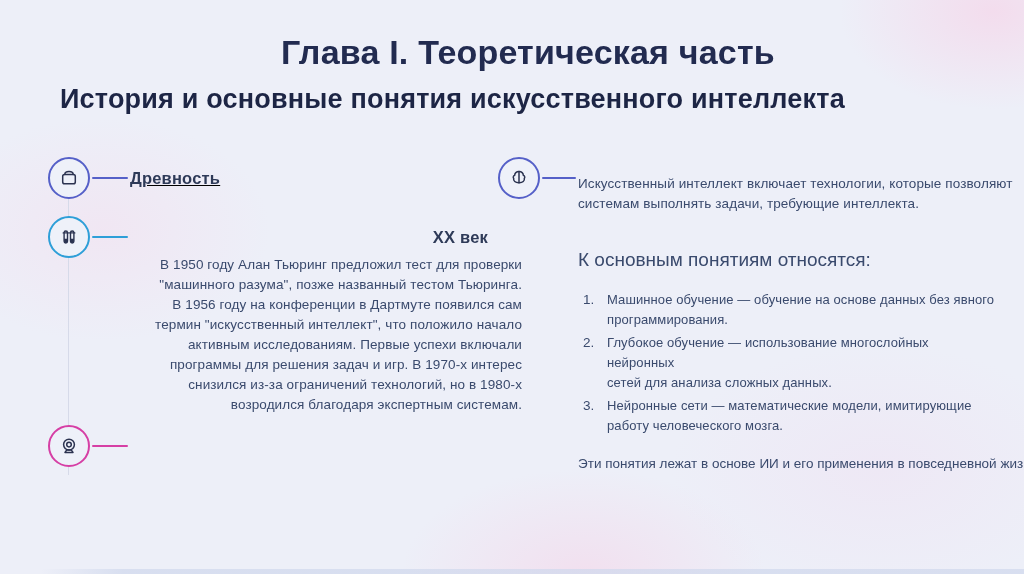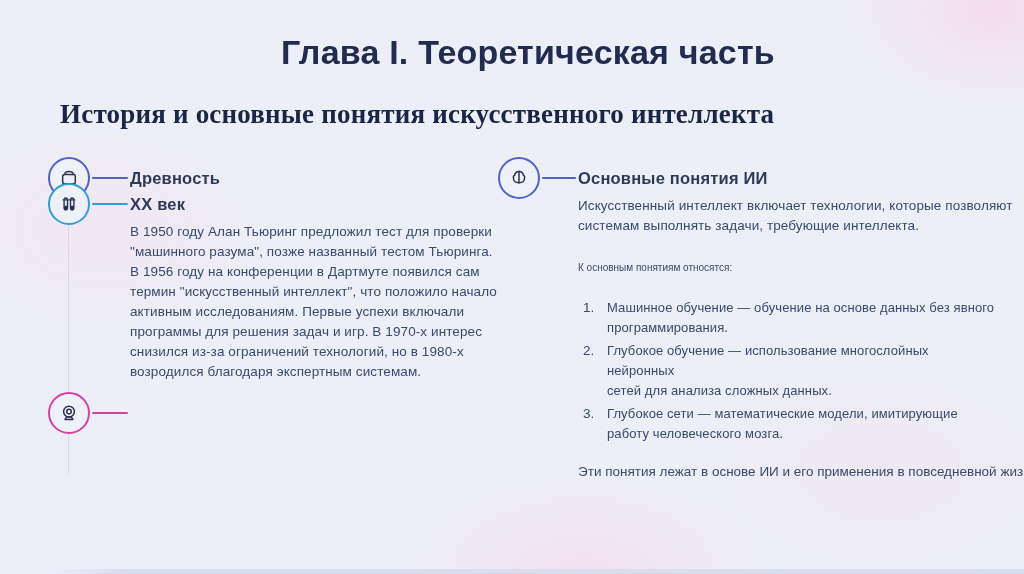--- a/index.html
+++ b/index.html
@@ -19,53 +19,53 @@
   }
   .bottom-edge{
     position:absolute;left:0;right:0;bottom:0;height:5px;
     background:linear-gradient(to right, rgba(213,220,238,0) 4%, rgba(209,217,237,0.75) 12%, rgba(209,217,237,0.75));
   }
   .title{
     position:absolute;top:33px;left:16px;width:1024px;text-align:center;
     font-size:34px;font-weight:700;color:#222b50;letter-spacing:0.2px;
   }
   .subtitle{
-    position:absolute;top:99px;left:60px;
-    font-size:27px;font-weight:700;color:#1d2545;letter-spacing:0.2px;font-family:Liberation Serif, serif;
+    position:absolute;top:84px;left:60px;
+    font-size:27px;font-weight:700;color:#1d2545;letter-spacing:0.2px;
   }
   .col-left{position:absolute;left:48px;top:167px;width:440px;}
   .col-right{position:absolute;left:498px;top:167px;width:500px;}
   .v-line{
     position:absolute;left:20px;top:22px;height:286px;width:1px;
     background:#d6dae9;z-index:0;
   }
   .t-item{position:relative;padding-left:82px;z-index:1;}
-  .t-item-1{margin-bottom:4px;}
-  .t-item-2{margin-bottom:20px;}
+  .t-item-1{margin-bottom:37px;text-decoration:underline;}
+  .t-item-2{margin-bottom:20px;text-align:right;}
   .icon-circle{
     position:absolute;left:0;top:-10px;width:42px;height:42px;
     border:2px solid #5560c8;border-radius:50%;box-sizing:border-box;
     background:#eef1f9;display:flex;align-items:center;justify-content:center;
     z-index:2;
   }
   .connector{
     position:absolute;left:44px;top:10px;width:36px;height:2px;
     background:#5560c8;border-radius:1px;
   }
   .c-connector{width:34px;}
   .t-heading{
     font-size:16.5px;font-weight:700;color:#2e3a58;line-height:22px;letter-spacing:0.2px;
   }
   .body-text{
     margin-top:7px;font-size:13.5px;color:#3a4a6d;line-height:20px;
     white-space:pre-line;letter-spacing:0.1px;
   }
   .c-head{position:relative;padding-left:80px;}
   .c-content{margin-left:80px;}
-  .list-intro{margin-top:22px;font-size:10px;color:#3a4a6d;line-height:20px;}
+  .list-intro{margin-top:36px;font-size:19px;color:#3a4a6d;line-height:20px;}
   .num-list{margin-top:20px;}
   .num-item{display:flex;margin-bottom:3px;}
   .num-item .num{
     flex:0 0 24px;padding-left:5px;box-sizing:content-box;
     font-size:13.5px;color:#3a4a6d;line-height:20px;
   }
   .num-item .txt{
     flex:1;font-size:13px;color:#3a4a6d;line-height:20px;white-space:pre-line;letter-spacing:0.1px;
   }
   .outro{margin-top:18px;font-size:13.5px;color:#3a4a6d;line-height:20px;white-space:nowrap;}
@@ -138,42 +138,41 @@
     <div class="c-head">
       <div class="icon-circle" style="border-color: rgb(85, 96, 200);">
         <span>
           <svg width="22" height="22" viewBox="0 0 22 22" fill="none" stroke="#2b3350" stroke-width="1.5" stroke-linecap="round" stroke-linejoin="round">
             <path d="M11 4.6 C8.4 4.6 6.6 6.2 6.7 8.2 C5.3 8.7 4.8 10.4 5.7 11.5 C5.1 13.8 7.3 15.9 11 15.8 C14.7 15.9 16.9 13.8 16.3 11.5 C17.2 10.4 16.7 8.7 15.3 8.2 C15.4 6.2 13.6 4.6 11 4.6 Z"></path>
             <line x1="11" y1="4.6" x2="11" y2="15.8"></line>
           </svg>
         </span>
       </div>
       <div class="connector c-connector" style="background-color: rgb(85, 96, 200);"></div>
-      <div class="t-heading">Основные понятия ИИ</div>
     </div>
 
     <div class="c-content">
       <div class="body-text" style="width:460px">Искусственный интеллект включает технологии, которые позволяют
 системам выполнять задачи, требующие интеллекта.</div>
       <div class="list-intro">К основным понятиям относятся:</div>
 
       <div class="num-list">
         <div class="num-item">
           <span class="num">1.</span>
           <span class="txt">Машинное обучение — обучение на основе данных без явного
 программирования.</span>
         </div>
         <div class="num-item">
           <span class="num">2.</span>
           <span class="txt">Глубокое обучение — использование многослойных нейронных
 сетей для анализа сложных данных.</span>
         </div>
         <div class="num-item">
           <span class="num">3.</span>
-          <span class="txt">Глубокое сети — математические модели, имитирующие
+          <span class="txt">Нейронные сети — математические модели, имитирующие
 работу человеческого мозга.</span>
         </div>
       </div>
 
       <div class="outro">Эти понятия лежат в основе ИИ и его применения в повседневной жизни.</div>
     </div>
   </div>
 
   <div class="bottom-edge"></div>
 </div>

